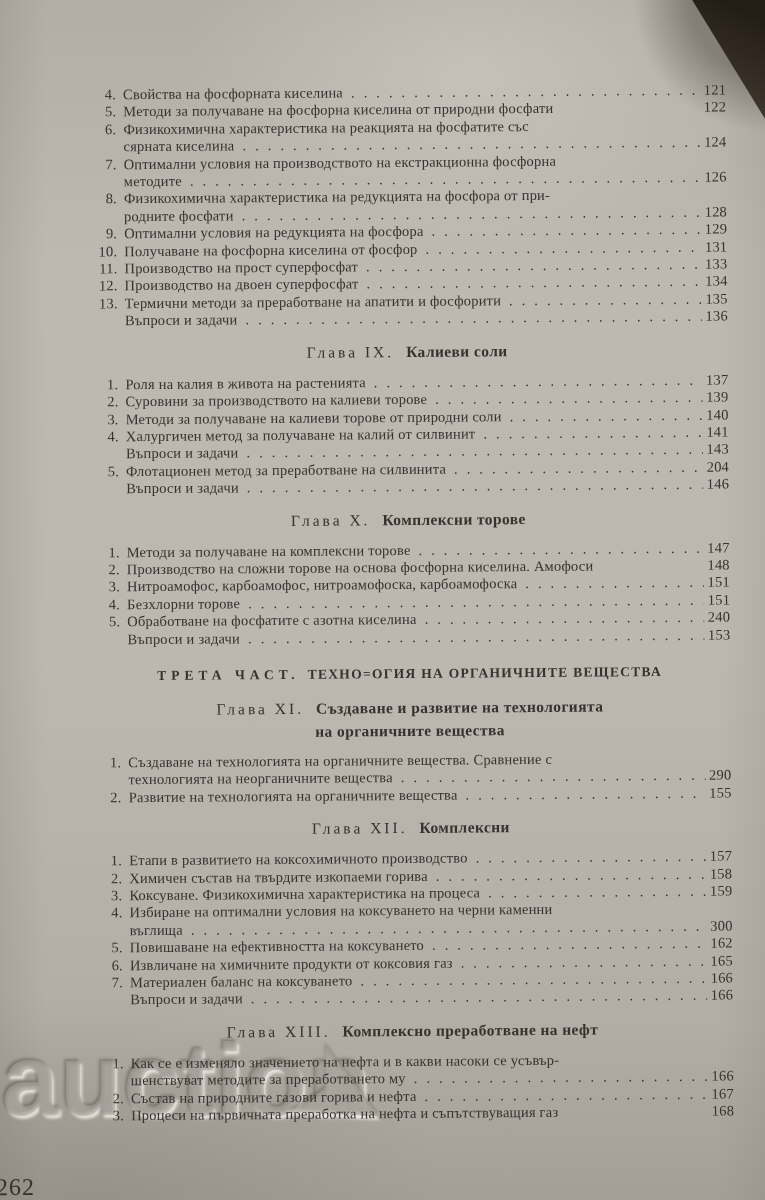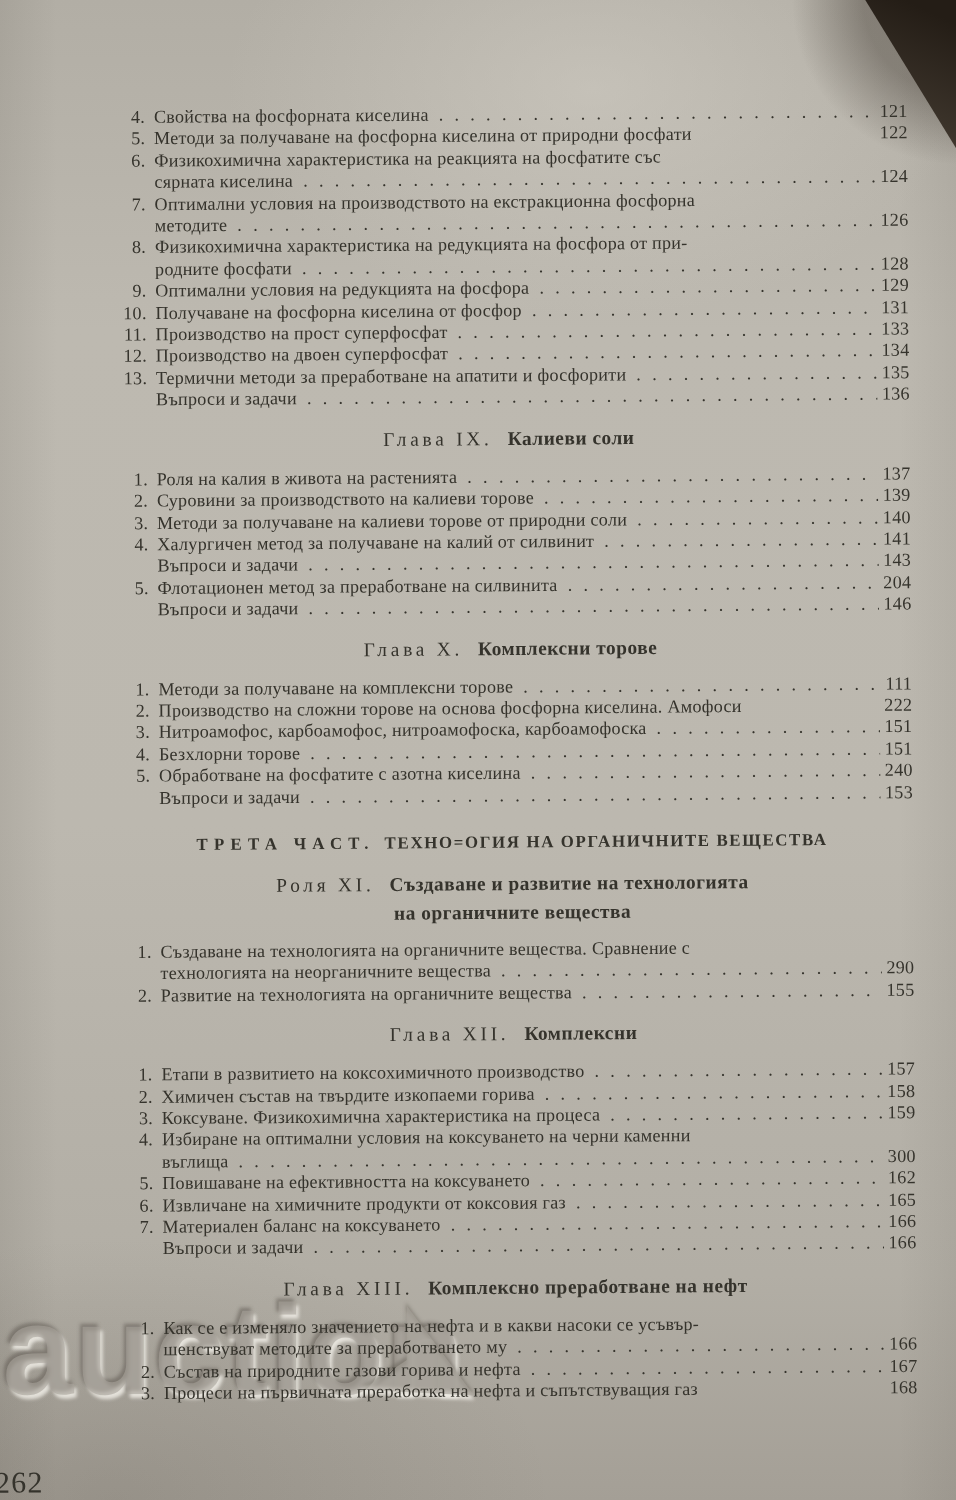--- a/index.html
+++ b/index.html
@@ -190,27 +190,27 @@
         <span class="num"></span>
         <span class="txt">Въпроси и задачи</span>
         <span class="dots">......................................................................</span>
         <span class="pageref">146</span>
       </div>
       <div class="chapter-heading"><span class="ch-prefix">Глава X.</span><span class="ch-title">Комплексни торове</span></div>
       <div class="toc-line">
         <span class="num">1.</span>
         <span class="txt">Методи за получаване на комплексни торове</span>
         <span class="dots">......................................................................</span>
-        <span class="pageref">111</span>
+        <span class="pageref">147</span>
       </div>
       <div class="toc-line">
         <span class="num">2.</span>
         <span class="txt">Производство на сложни торове на основа фосфорна киселина. Амофоси</span>
         <span class="dots"></span>
-        <span class="pageref">222</span>
+        <span class="pageref">148</span>
       </div>
       <div class="toc-line">
         <span class="num">3.</span>
         <span class="txt">Нитроамофос, карбоамофос, нитроамофоска, карбоамофоска</span>
         <span class="dots">......................................................................</span>
         <span class="pageref">151</span>
       </div>
       <div class="toc-line">
         <span class="num">4.</span>
         <span class="txt">Безхлорни торове</span>
@@ -223,21 +223,21 @@
         <span class="dots">......................................................................</span>
         <span class="pageref">240</span>
       </div>
       <div class="toc-line">
         <span class="num"></span>
         <span class="txt">Въпроси и задачи</span>
         <span class="dots">......................................................................</span>
         <span class="pageref">153</span>
       </div>
       <div class="part-heading"><span class="ph-label">ТРЕТА ЧАСТ.</span><span class="ph-title">ТЕХНО=ОГИЯ НА ОРГАНИЧНИТЕ ВЕЩЕСТВА</span></div>
-      <div class="chapter-heading"><span class="ch-prefix">Роля XI.</span><span class="ch-title">Създаване и развитие на технологията</span></div>
+      <div class="chapter-heading"><span class="ch-prefix">Глава XI.</span><span class="ch-title">Създаване и развитие на технологията</span></div>
       <div class="ch-title2">на органичните вещества</div>
       <div class="toc-line">
         <span class="num">1.</span>
         <span class="txt">Създаване на технологията на органичните вещества. Сравнение с</span>
         <span class="dots"></span>
       </div>
       <div class="toc-line">
         <span class="num"></span>
         <span class="txt">технологията на неорганичните вещества</span>
         <span class="dots">......................................................................</span>

